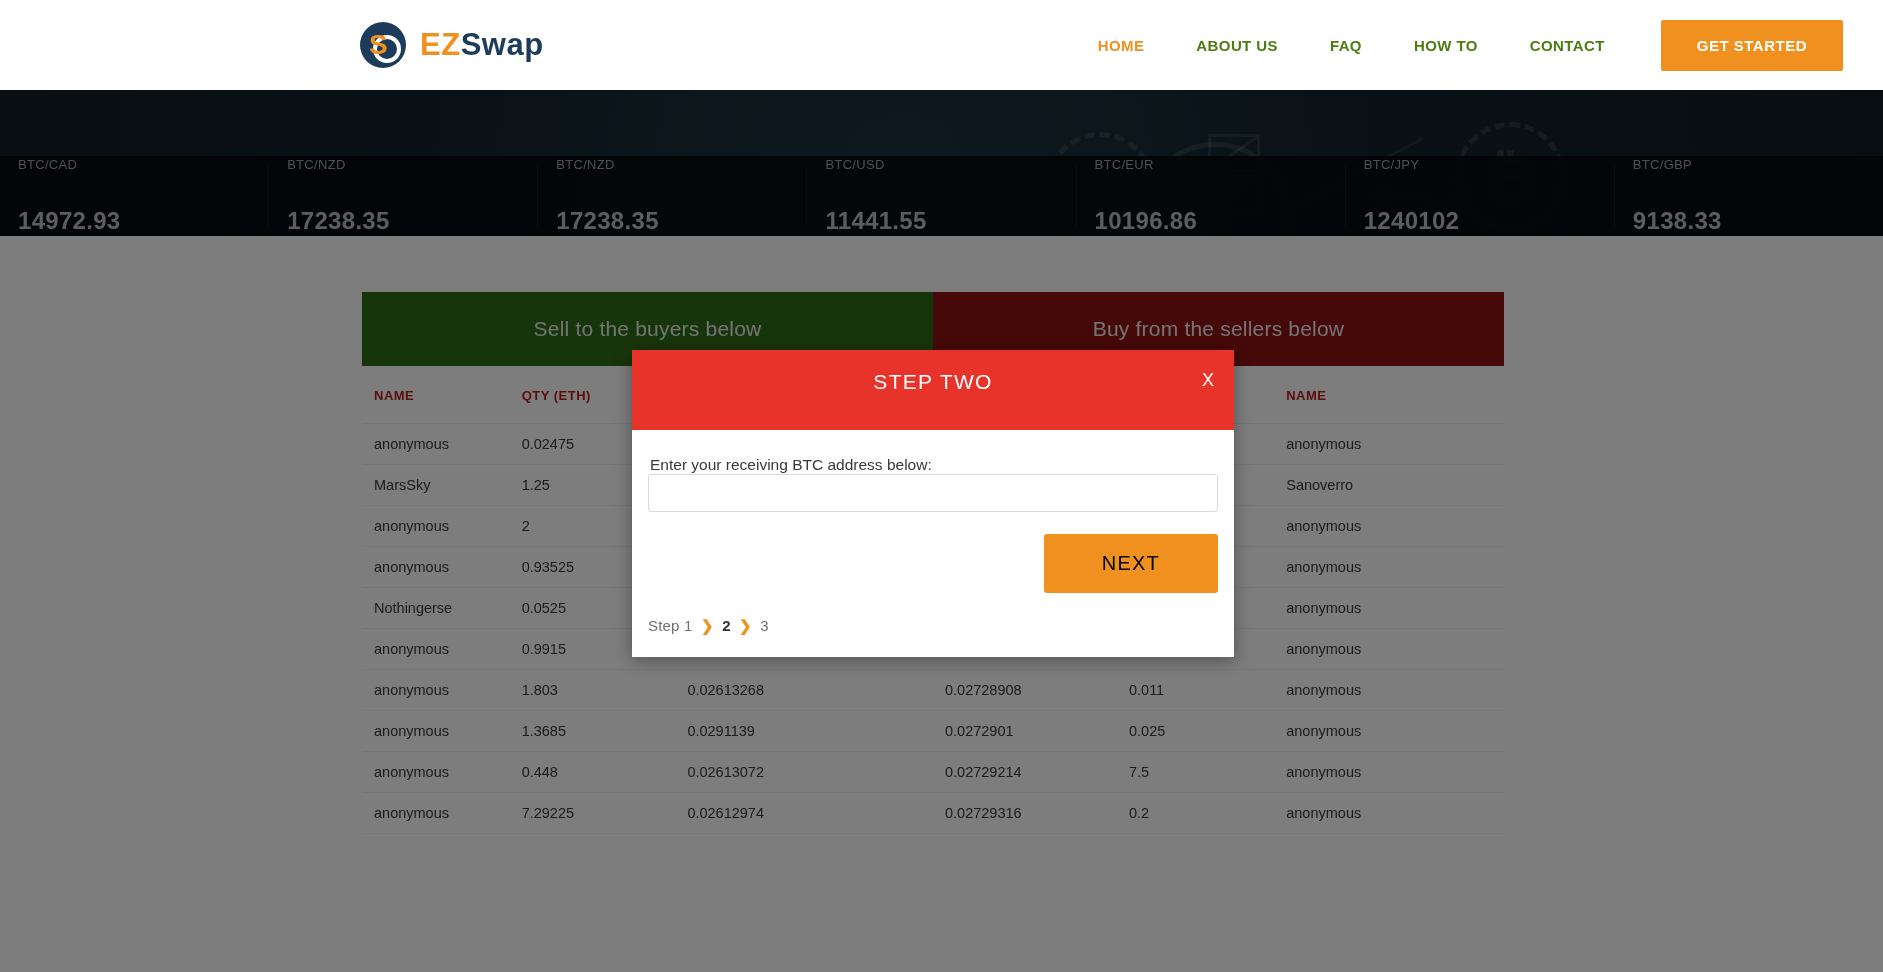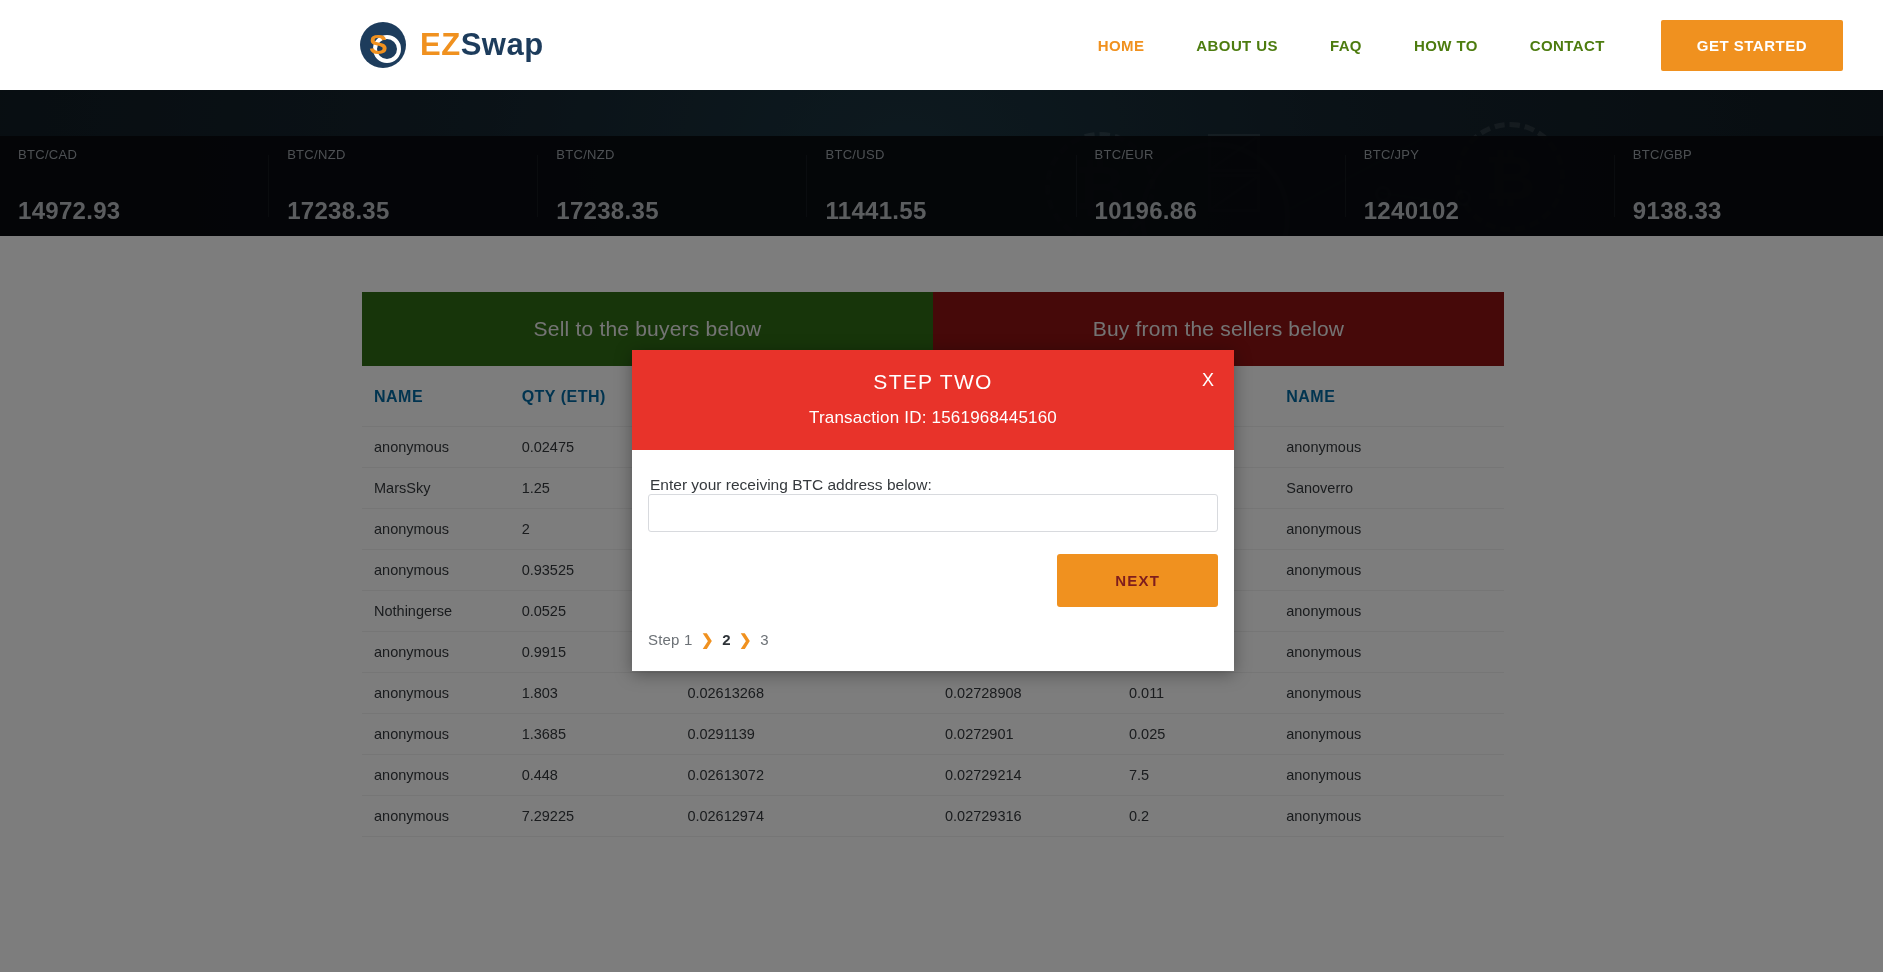--- a/index.html
+++ b/index.html
@@ -78,21 +78,21 @@
   .hero .line {
     position:absolute; height:2px; background: rgba(255,255,255,0.07);
     transform-origin: left center;
   }
   .hero .node {
     position:absolute; width: 16px; height: 16px; border-radius: 50%;
     border: 3px solid rgba(255,255,255,0.12);
   }
 
   .ticker {
-    position: absolute; left:0; right:0; bottom: 0; height: 100px;
+    position: absolute; left:0; right:0; bottom: 0; height: 80px;
     background: rgba(8,10,14,0.93);
     display: flex; align-items: center;
   }
   .tick {
     flex: 1 1 0; height: 62px; padding-left: 18px;
     border-right: 1px solid rgba(255,255,255,0.055);
     display: flex; flex-direction: column; justify-content: center;
   }
   .tick:last-child { border-right: none; }
   .tick .pair { font-size: 13px; color: #9aa0a6; letter-spacing: .3px; margin-bottom: 7px; }
@@ -107,22 +107,22 @@
   .board { width: 50%; }
   .board-head {
     height: 74px; display: flex; align-items: center; justify-content: center;
     color: #e8e8e8; font-size: 21px; letter-spacing: .2px;
   }
   .board-head.sell { background: #2f6b15; }
   .board-head.buy  { background: #8c1212; }
 
   table.book { width: 100%; border-collapse: collapse; }
   table.book th {
-    text-align: left; font-size: 16px; font-weight: bold;
-    color: #0369a1; letter-spacing: .5px; padding: 22px 0 20px 0;
+    text-align: left; font-size: 13px; font-weight: bold;
+    color: #b91c1c; letter-spacing: .5px; padding: 22px 0 20px 0;
   }
   table.book td {
     text-align: left; font-size: 14.5px; color: #35393d;
     padding: 12px 0; white-space: nowrap;
   }
   table.book tr { border-bottom: 1px solid rgba(0,0,0,0.05); }
   .book.left  th:nth-child(1), .book.left  td:nth-child(1) { width: 130px; padding-left: 12px; }
   .book.left  th:nth-child(2), .book.left  td:nth-child(2) { width: 135px; }
   .book.left  th:nth-child(3), .book.left  td:nth-child(3) { width: 200px; }
   .book.right th:nth-child(1), .book.right td:nth-child(1) { width: 162px; padding-left: 12px; }
@@ -154,22 +154,22 @@
   }
   .modal-body { padding: 26px 16px 22px 16px; }
   .modal-label { font-size: 15.5px; color: #35393d; padding-left: 2px; }
   .modal-input {
     width: 100%; height: 38px; border: 1px solid #d8dade;
     border-radius: 3px; background: #fff; padding: 0 10px;
     font-size: 14.5px; font-family: "Liberation Sans", sans-serif; outline: none;
   }
   .modal-actions { display: flex; justify-content: flex-end; margin-top: 22px; }
   .btn-next {
-    background: #f0911f; color: #7f1d1d; border: none; border-radius: 3px;
-    padding: 18px 58px; font-size: 15px; font-weight: bold;
+    background: #f0911f; color: #000000; border: none; border-radius: 3px;
+    padding: 18px 58px; font-size: 20px; font-weight: normal;
     letter-spacing: 1.2px; cursor: pointer;
     font-family: "Liberation Sans", sans-serif;
   }
   .steps {
     margin-top: 24px; text-align: left;
     font-size: 15px; color: #6c7176; letter-spacing: .2px;
   }
   .steps .chev { color: #f0911f; font-weight: bold; margin: 0 4px; }
   .steps .cur { color: #2e3338; font-weight: bold; }
 </style>
@@ -376,21 +376,20 @@
       </div>
     </div>
 
   </div>
 
   <div class="overlay"></div>
 
   <div class="modal">
     <div class="modal-head">
       <div class="modal-title">STEP TWO</div>
-      <div class="modal-sub">Transaction ID: 1561968445160</div>
       <button class="modal-close">X</button>
     </div>
     <div class="modal-body">
       <div class="modal-label">Enter your receiving BTC address below:</div>
       <input class="modal-input" type="text" placeholder="" style="">
       <div class="modal-actions">
         <button class="btn-next">NEXT</button>
       </div>
       <div class="steps">
         <span>Step</span>

